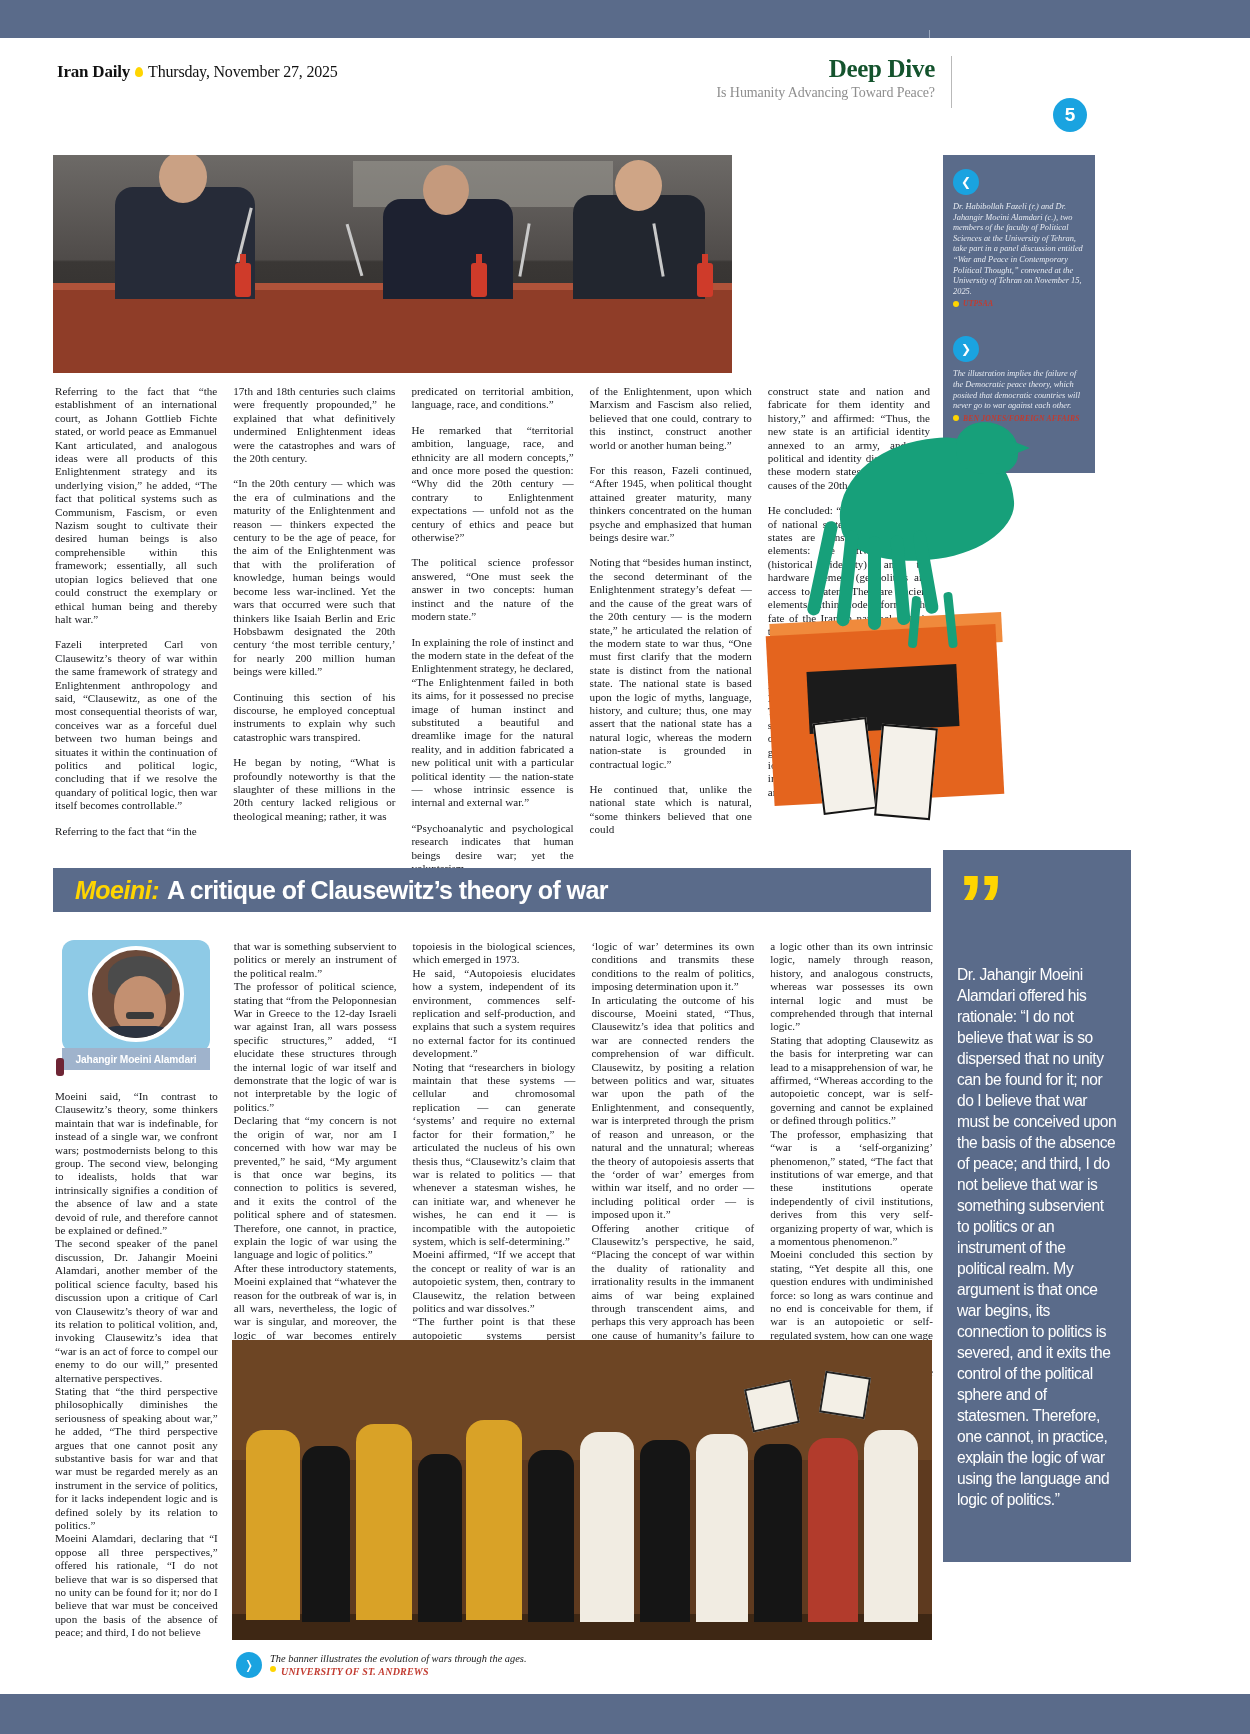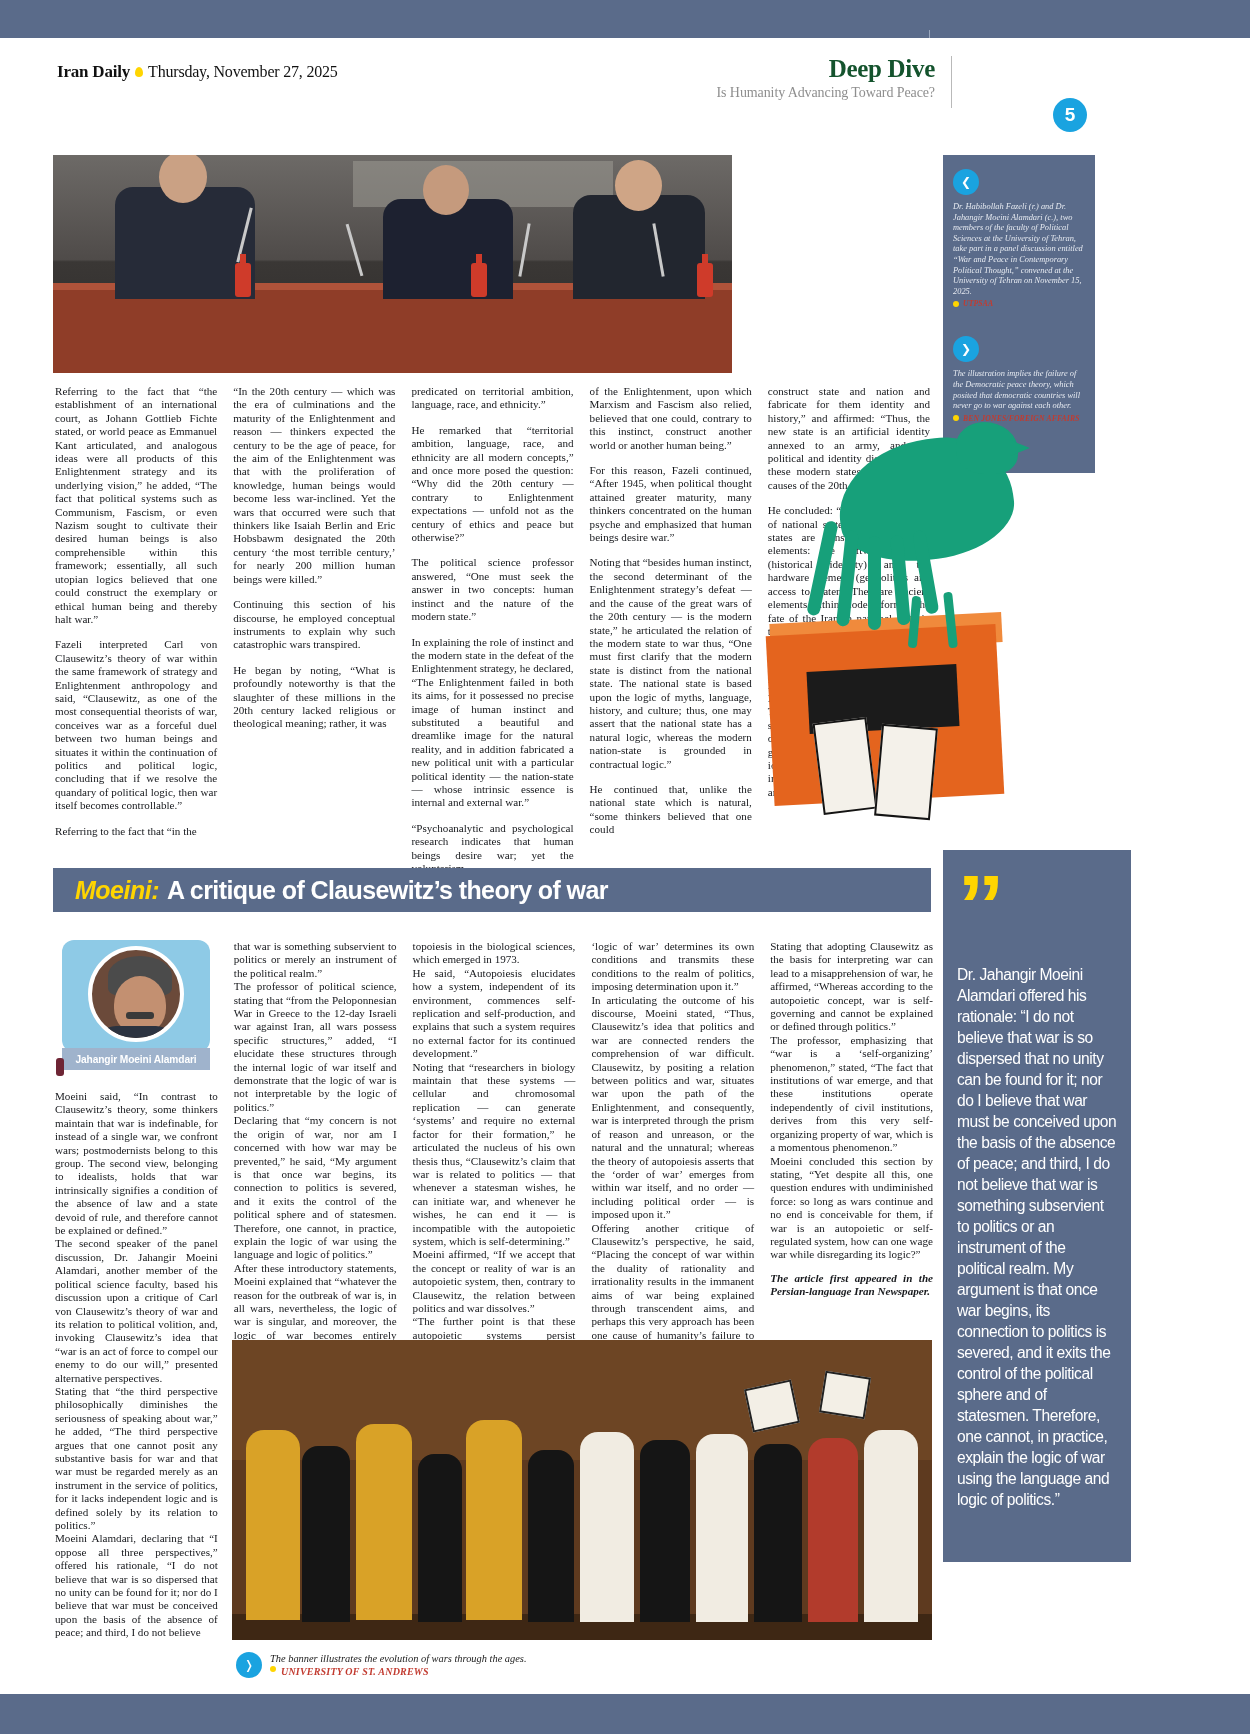--- a/index.html
+++ b/index.html
@@ -250,26 +250,27 @@
     <div class="hp-bottle" style="left:644px;"></div>
   </div>
 
   <div class="upper-cols">
     <div class="col">
       <p>Referring to the fact that “the establishment of an international court, as Johann Gottlieb Fichte stated, or world peace as Emmanuel Kant articulated, and analogous ideas were all products of this Enlightenment strategy and its underlying vision,” he added, “The fact that political systems such as Communism, Fascism, or even Nazism sought to cultivate their desired human beings is also comprehensible within this framework; essentially, all such utopian logics believed that one could construct the exemplary or ethical human being and thereby halt war.”</p>
       <p>Fazeli interpreted Carl von Clausewitz’s theory of war within the same framework of strategy and Enlightenment anthropology and said, “Clausewitz, as one of the most consequential theorists of war, conceives war as a forceful duel between two human beings and situates it within the continuation of politics and political logic, concluding that if we resolve the quandary of political logic, then war itself becomes controllable.”</p>
       <p>Referring to the fact that “in the</p>
     </div>
     <div class="col">
+      <p>17th and 18th centuries such claims were frequently propounded,” he explained that what definitively undermined Enlightenment ideas were the catastrophes and wars of the 20th century.</p>
       <p>“In the 20th century — which was the era of culminations and the maturity of the Enlightenment and reason — thinkers expected the century to be the age of peace, for the aim of the Enlightenment was that with the proliferation of knowledge, human beings would become less war-inclined. Yet the wars that occurred were such that thinkers like Isaiah Berlin and Eric Hobsbawm designated the 20th century ‘the most terrible century,’ for nearly 200 million human beings were killed.”</p>
       <p>Continuing this section of his discourse, he employed conceptual instruments to explain why such catastrophic wars transpired.</p>
       <p>He began by noting, “What is profoundly noteworthy is that the slaughter of these millions in the 20th century lacked religious or theological meaning; rather, it was</p>
     </div>
     <div class="col">
-      <p>predicated on territorial ambition, language, race, and ethnicity.”</p>
+      <p>predicated on territorial ambition, language, race, and conditions.”</p>
       <p>He remarked that “territorial ambition, language, race, and ethnicity are all modern concepts,” and once more posed the question: “Why did the 20th century — contrary to Enlightenment expectations — unfold not as the century of ethics and peace but otherwise?”</p>
       <p>The political science professor answered, “One must seek the answer in two concepts: human instinct and the nature of the modern state.”</p>
       <p>In explaining the role of instinct and the modern state in the defeat of the Enlightenment strategy, he declared, “The Enlightenment failed in both its aims, for it possessed no precise image of human instinct and substituted a beautiful and dreamlike image for the natural reality, and in addition fabricated a new political unit with a particular political identity — the nation-state — whose intrinsic essence is internal and external war.”</p>
       <p>“Psychoanalytic and psychological research indicates that human beings desire war; yet the voluntarism</p>
     </div>
     <div class="col">
       <p>of the Enlightenment, upon which Marxism and Fascism also relied, believed that one could, contrary to this instinct, construct another world or another human being.”</p>
       <p>For this reason, Fazeli continued, “After 1945, when political thought attained greater maturity, many thinkers concentrated on the human psyche and emphasized that human beings desire war.”</p>
       <p>Noting that “besides human instinct, the second determinant of the Enlightenment strategy’s defeat — and the cause of the great wars of the 20th century — is the modern state,” he articulated the relation of the modern state to war thus, “One must first clarify that the modern state is distinct from the national state. The national state is based upon the logic of myths, language, history, and culture; thus, one may assert that the national state has a natural logic, whereas the modern nation-state is grounded in contractual logic.”</p>
       <p>He continued that, unlike the national state which is natural, “some thinkers believed that one could</p>
@@ -355,20 +356,21 @@
       <p>Moeini affirmed, “If we accept that the concept or reality of war is an autopoietic system, then, contrary to Clausewitz, the relation between politics and war dissolves.”</p>
       <p>“The further point is that these autopoietic systems persist independently of their environment or other systems, and thus, when a war begins, it cannot be readily controlled, managed, or directed by statesmen. In other words, the</p>
     </div>
     <div class="lcol">
       <p>‘logic of war’ determines its own conditions and transmits these conditions to the realm of politics, imposing determination upon it.”</p>
       <p>In articulating the outcome of his discourse, Moeini stated, “Thus, Clausewitz’s idea that politics and war are connected renders the comprehension of war difficult. Clausewitz, by positing a relation between politics and war, situates war upon the path of the Enlightenment, and consequently, war is interpreted through the prism of reason and unreason, or the natural and the unnatural; whereas the theory of autopoiesis asserts that the ‘order of war’ emerges from within war itself, and no order — including political order — is imposed upon it.”</p>
       <p>Offering another critique of Clausewitz’s perspective, he said, “Placing the concept of war within the duality of rationality and irrationality results in the immanent aims of war being explained through transcendent aims, and perhaps this very approach has been one cause of humanity’s failure to end war.”</p>
       <p>In other words, Moeini added, “The cause of humanity’s defeat — and specifically the Enlightenment’s defeat — in restraining war is that war has been interpreted through</p>
     </div>
     <div class="lcol">
+      <p>a logic other than its own intrinsic logic, namely through reason, history, and analogous constructs, whereas war possesses its own internal logic and must be comprehended through that internal logic.”</p>
       <p>Stating that adopting Clausewitz as the basis for interpreting war can lead to a misapprehension of war, he affirmed, “Whereas according to the autopoietic concept, war is self-governing and cannot be explained or defined through politics.”</p>
       <p>The professor, emphasizing that “war is a ‘self-organizing’ phenomenon,” stated, “The fact that institutions of war emerge, and that these institutions operate independently of civil institutions, derives from this very self-organizing property of war, which is a momentous phenomenon.”</p>
       <p>Moeini concluded this section by stating, “Yet despite all this, one question endures with undiminished force: so long as wars continue and no end is conceivable for them, if war is an autopoietic or self-regulated system, how can one wage war while disregarding its logic?”</p>
       <p class="src-note">The article first appeared in the Persian-language Iran Newspaper.</p>
     </div>
   </div>
 
   <div class="pullquote">
     <div class="pq-mark">”</div>
     <div class="pq-text">Dr. Jahangir Moeini Alamdari offered his rationale: “I do not believe that war is so dispersed that no unity can be found for it; nor do I believe that war must be conceived upon the basis of the absence of peace; and third, I do not believe that war is something subservient to politics or an instrument of the political realm. My argument is that once war begins, its connection to politics is severed, and it exits the control of the political sphere and of statesmen. Therefore, one cannot, in practice, explain the logic of war using the language and logic of politics.”</div>

